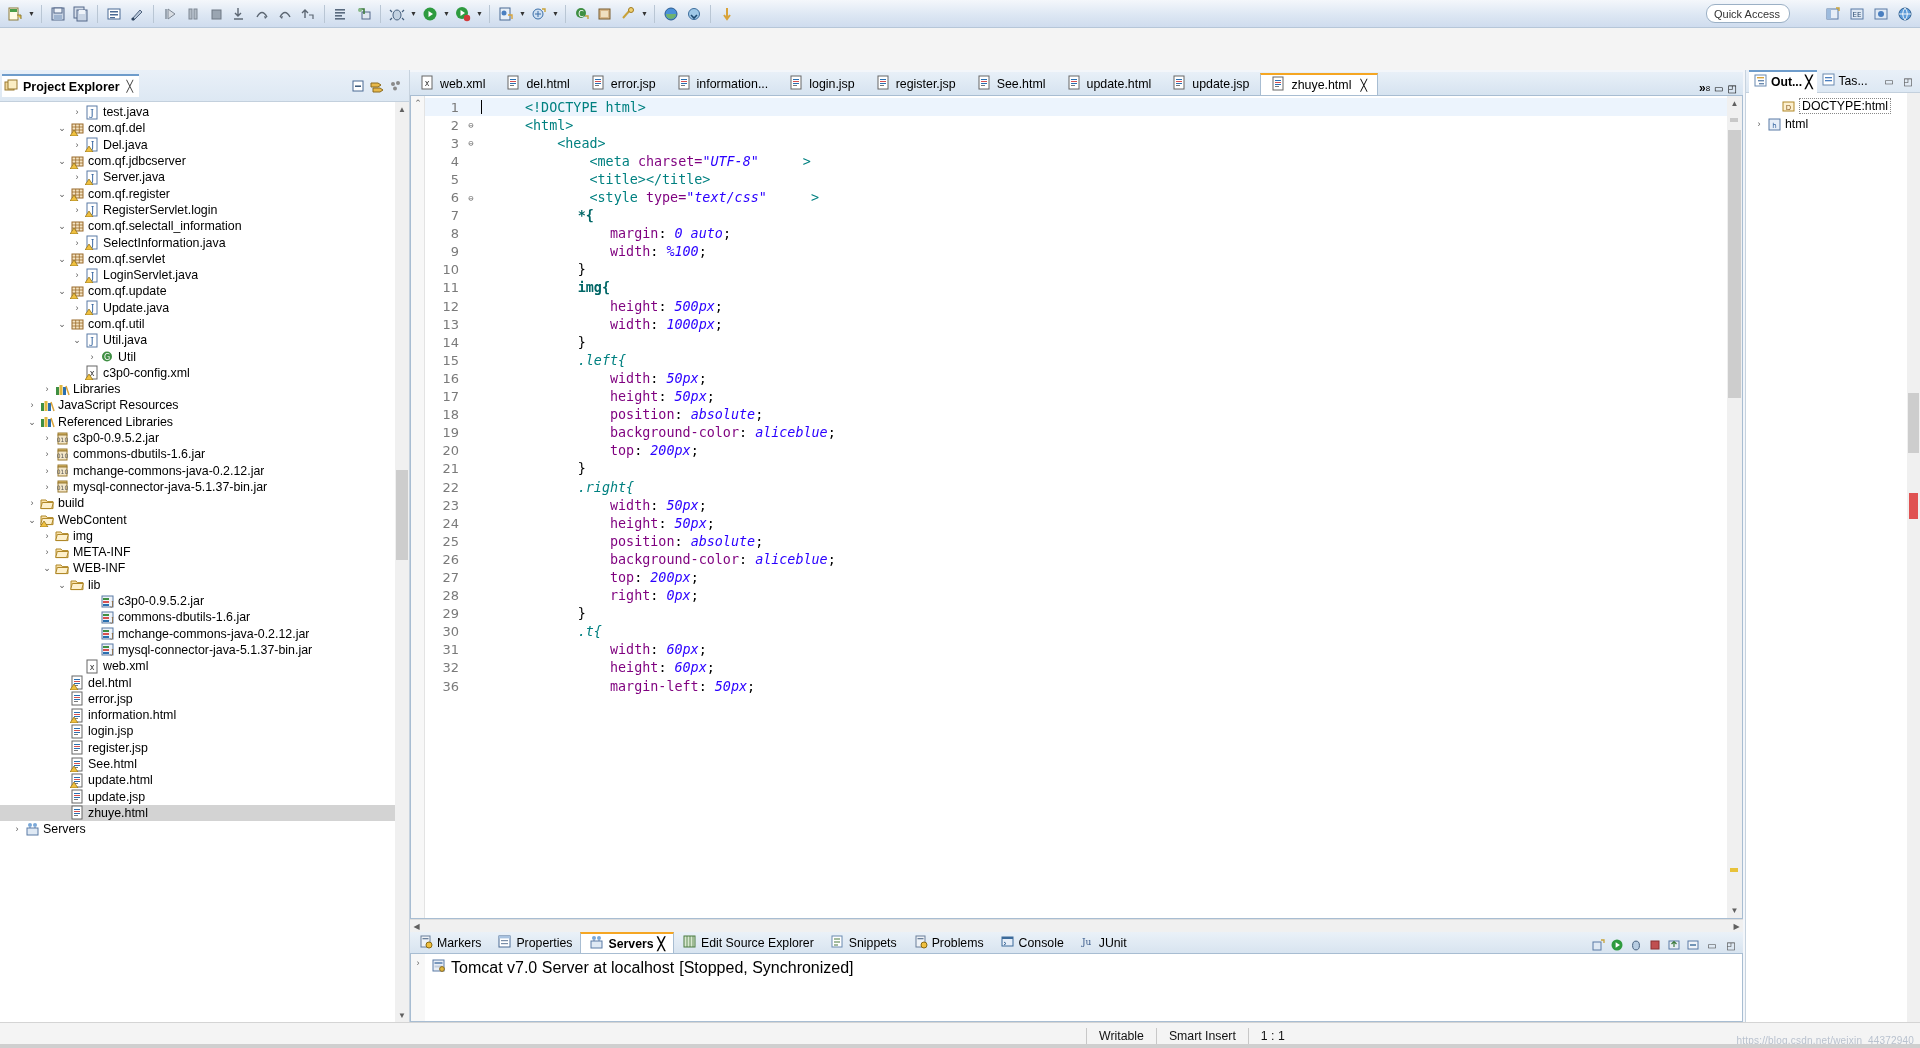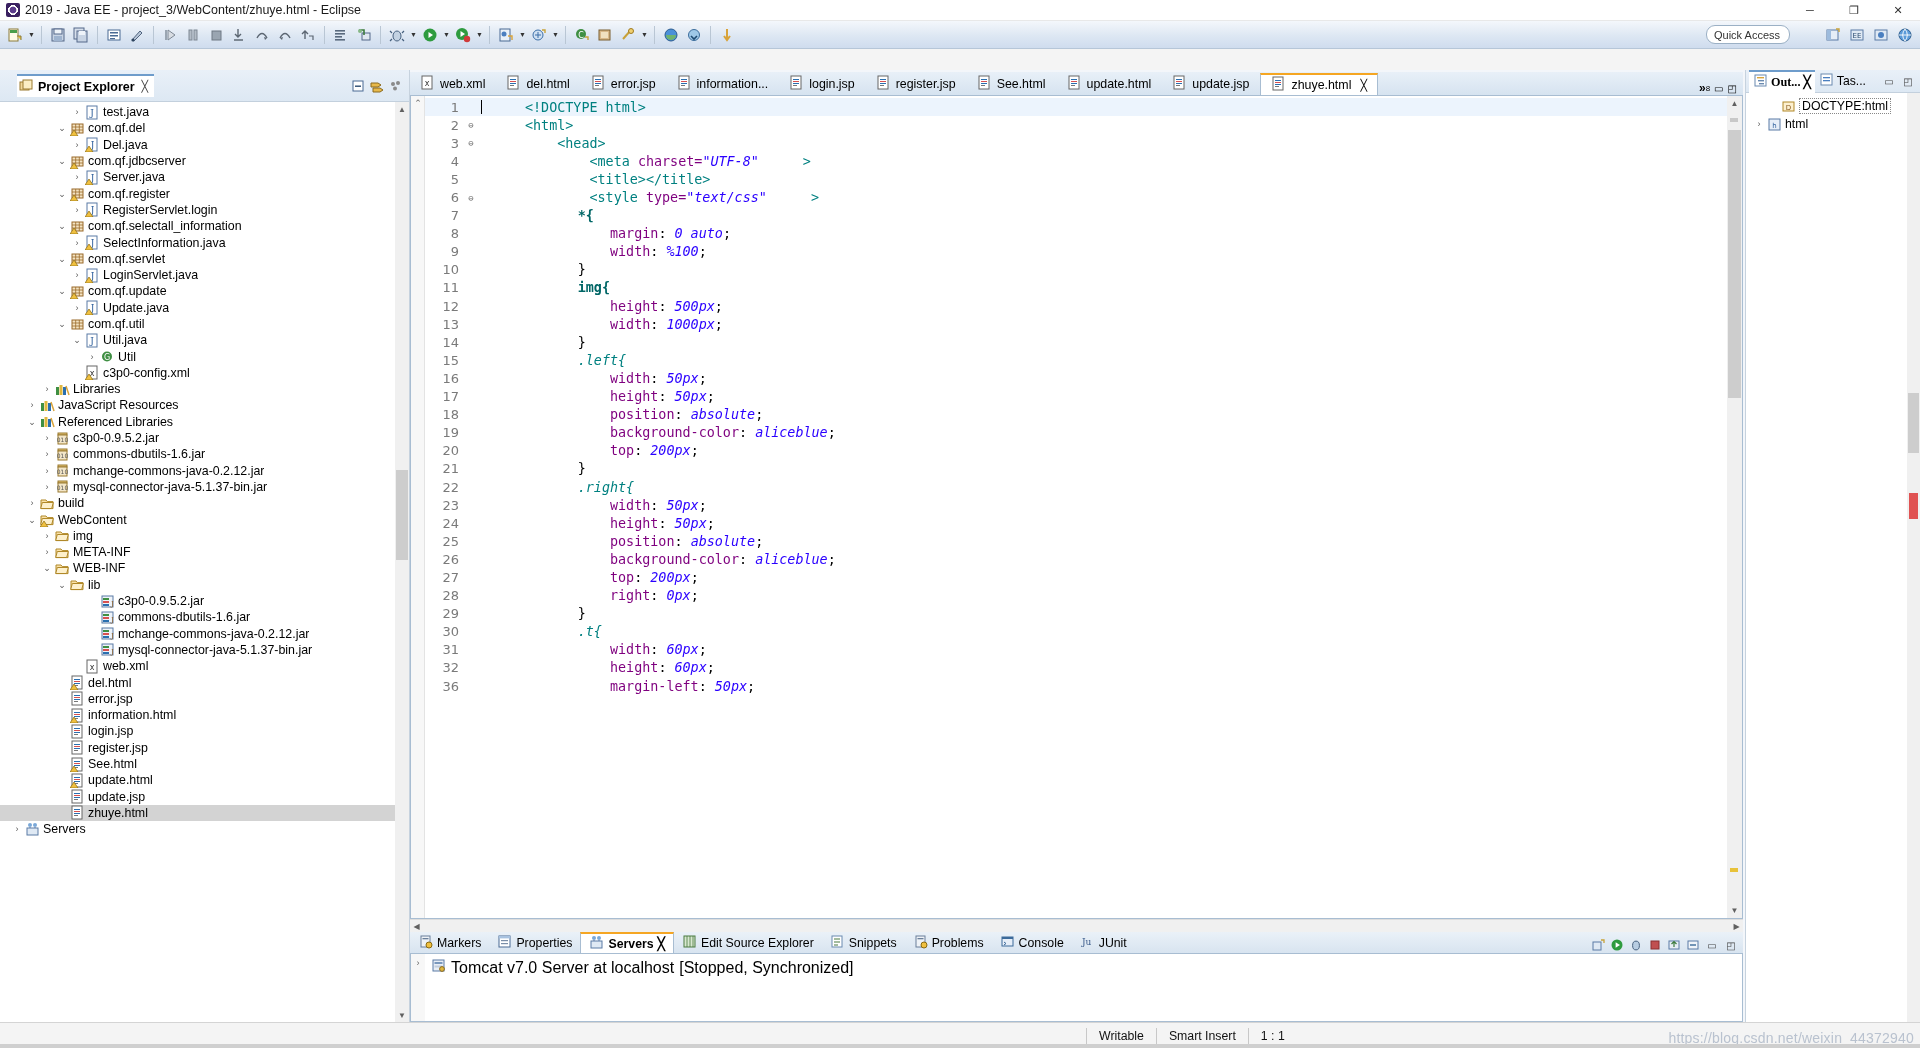--- a/index.html
+++ b/index.html
@@ -54,21 +54,21 @@
   .tb-right { position: absolute; right: 4px; top: 3px; display: flex; gap: 2px; }
 
   
   .main { position: absolute; top: 70px; left: 0; right: 0; bottom: 26px; display: flex; }
 
   
   .explorer { width: 410px; background: #ffffff; display: flex; flex-direction: column; flex: none;
               border-right: 1px solid #c6d2de; }
   .view-tabbar {
     height: 32px; background: linear-gradient(to bottom,#e9f0f8,#dde8f3);
-    display: flex; align-items: center; padding-left: 17px; position: relative;
+    display: flex; align-items: center; padding-left: 2px; position: relative;
     border-bottom: 1px solid #c3d0dd;
   }
   .view-tab {
     display: flex; align-items: center; gap: 4px; height: 23px; padding: 0 6px 0 2px;
     background: #ffffff; border-top: 2px solid #6e9ccb; font-size: 12.5px; font-weight: 600; color: #000;
   }
   .view-tab .closeglyph { font-size: 11px; color: #444; margin-left: 3px; font-weight: 400; }
   .view-tools { margin-left: auto; display: flex; align-items: center; gap: 3px; padding-right: 5px; }
   .vt { width: 16px; height: 16px; display:flex; align-items:center; justify-content:center; }
 
@@ -137,54 +137,45 @@
   .btab-tools { margin-left: auto; display: flex; align-items: center; gap: 3px; padding-right: 4px; }
   .bbody { flex: 1; background: #fff; border: 1px solid #a8bdd2; border-top: none; display: flex; }
   .bbody .bfold { width: 14px; background: #f7f7f7; display: flex; justify-content: center; padding-top: 4px; font-size: 9px; color: #666;}
   .server-row { display: flex; align-items: center; gap: 5px; padding: 4px 0 0 6px; font-size: 16px; }
 
   
   .rightpane { width: 175px; background: #fff; flex: none; display: flex; flex-direction: column; border-left: 1px solid #c6d2de;}
   .rtabbar { height: 23px; display: flex; align-items: center;
              background: linear-gradient(to bottom,#e9f0f8,#dde8f3); border-bottom:1px solid #c3d0dd; padding-left:3px;}
   .rtab { display:flex; align-items:center; gap:3px; height:23px; padding:0 4px; font-size:12.2px; }
-  .rtab.active { background:#fff; border-top:2px solid #6e9ccb; font-weight:600;font-family:Liberation Serif, serif;}
+  .rtab.active { background:#fff; border-top:2px solid #6e9ccb; font-weight:600;}
   .rtools { margin-left:auto; display:flex; gap:3px; padding-right:4px;}
   .rbody { flex:1; padding-top: 4px; position: relative;}
   .rrow { height: 18px; display:flex; align-items:center; font-size:12.3px; white-space:nowrap;}
   .rrow.sel { background: #ffffff; }
   .rrow.sel .rlabel { border: 1px dotted #888; padding: 0 2px; }
   .right-scrollbar { position:absolute; right:0; top:0; width:13px; height:100%; background:#f0f0f0;}
   .right-scrollbar .thumb { position:absolute; top:300px; left:1px; width:11px; height:60px; background:#cdcdcd;}
   .right-red { position:absolute; right:2px; top:400px; width:9px; height:26px; background:#e05252;}
 
   
   .statusbar { position: absolute; bottom: 0; left: 0; right: 0; height: 26px; background: #f4f4f4;
                display: flex; align-items: center; border-top: 1px solid #d4d4d4; font-size: 12.3px; }
   .sb-cell { padding: 0 12px; height: 18px; display: flex; align-items: center; color:#111;}
   .sb-div { width: 1px; height: 16px; background: #c8c8c8; }
-  .sb-watermark { position: absolute; right: 6px; bottom: 2px; font-size: 14px; color: #b9c2cf; letter-spacing: .2px; text-decoration: underline;}
+  .sb-watermark { position: absolute; right: 6px; bottom: 2px; font-size: 10px; color: #b9c2cf; letter-spacing: .2px; text-decoration: underline;}
   .taskbar-strip { position:absolute; bottom:0; left:0; right:0; height:4px; background:#cfcfcf;}
 
   .lbl { overflow: hidden; text-overflow: ellipsis; }
 </style>
 </head>
 <body>
 
 <div id="app">
 
-  <div class="titlebar">
-    <div class="app-icon"></div>
-    <div class="title-text">2019 - Java EE - project_3/WebContent/zhuye.html - Eclipse</div>
-    <div class="win-btns">
-      <div class="win-btn">─</div>
-      <div class="win-btn">❐</div>
-      <div class="win-btn close">✕</div>
-    </div>
-  </div>
 
 
   <div class="toolbar">
     <div class="tb">
       <svg width="16" height="16">
           <rect x="2" y="2" width="9" height="12" fill="#fffbe6" stroke="#8a7a3a"></rect>
           <rect x="3" y="3" width="7" height="3" fill="#4a9e4a"></rect>
           <path d="M10 9 l4 0 l0 4" fill="#e8c23a" stroke="#8a7a3a" stroke-width="1"></path>
         </svg>
     </div>

